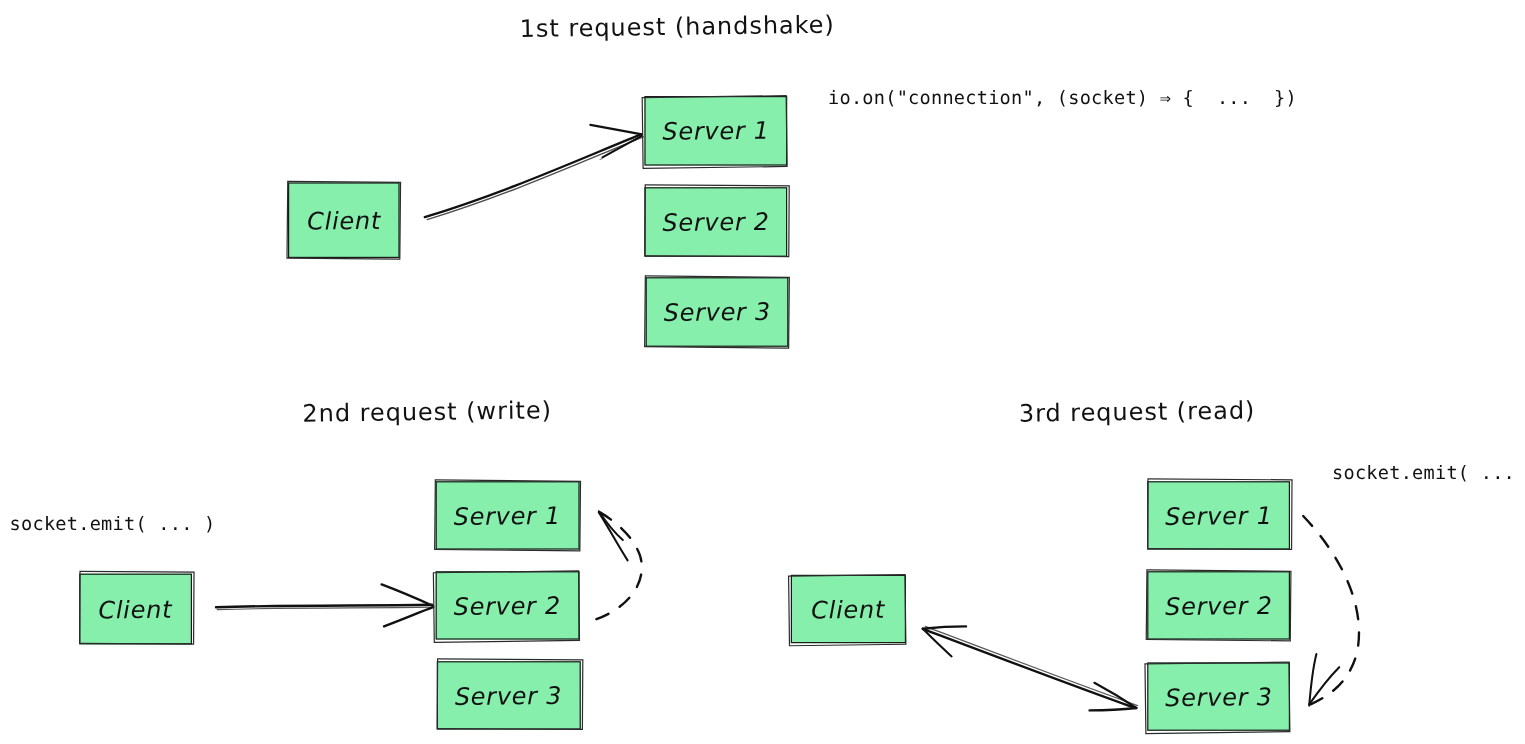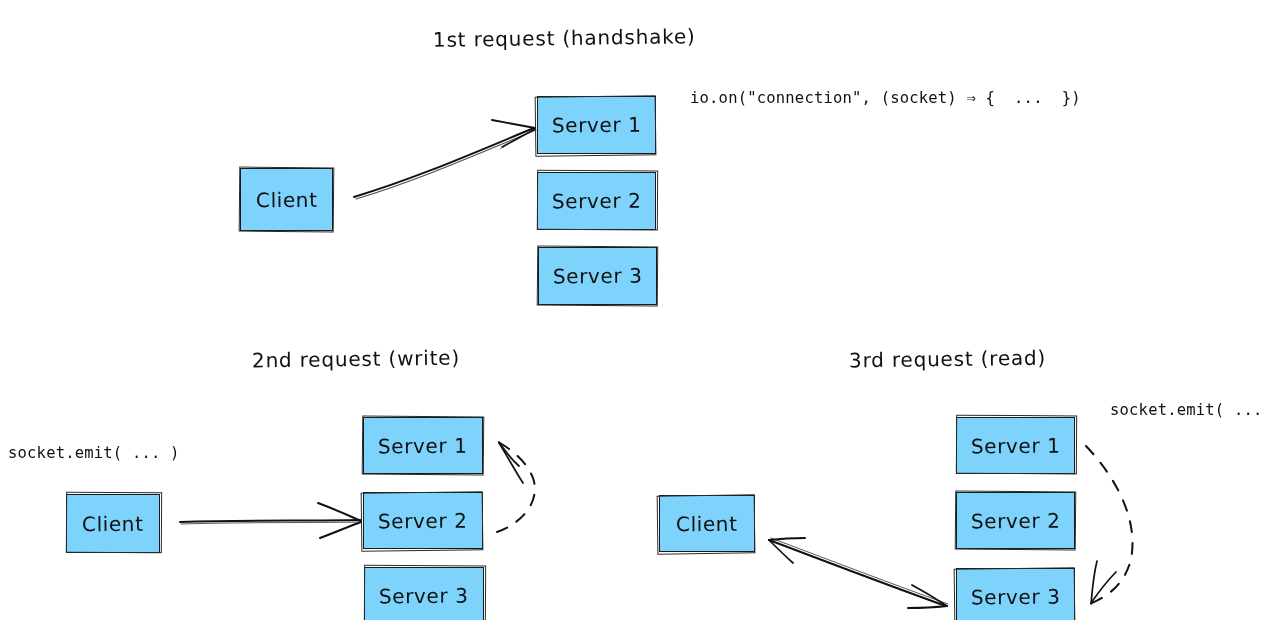--- a/index.html
+++ b/index.html
@@ -11,40 +11,41 @@
   body {
     width: 1271px;
     height: 620px;
     position: relative;
     overflow: hidden;
     font-family: "DejaVu Sans", sans-serif;
     color: #111111;
   }
   #canvas {
     position: absolute;
-    left: 0; top: 16px;
+    left: 0; top: 0;
     width: 1271px;
     height: 538px;
   }
   .svg-layer {
     position: absolute;
     left: 0; top: 0;
     width: 1271px;
     height: 620px;
     pointer-events: none;
   }
   
   .node {
     position: absolute;
     box-sizing: border-box;
-    background: #7dd3fc;
+    background: #86efac;
     border: 1.6px solid #1a1a1a;
     display: flex;
     align-items: center;
     justify-content: center;
+    font-style: italic;
   }
   
   .node::after {
     content: "";
     position: absolute;
     left: -3px; top: -3px; right: -1px; bottom: -1px;
     border: 1.5px solid #2b2b2b;
     transform: rotate(-0.5deg);
     pointer-events: none;
   }

